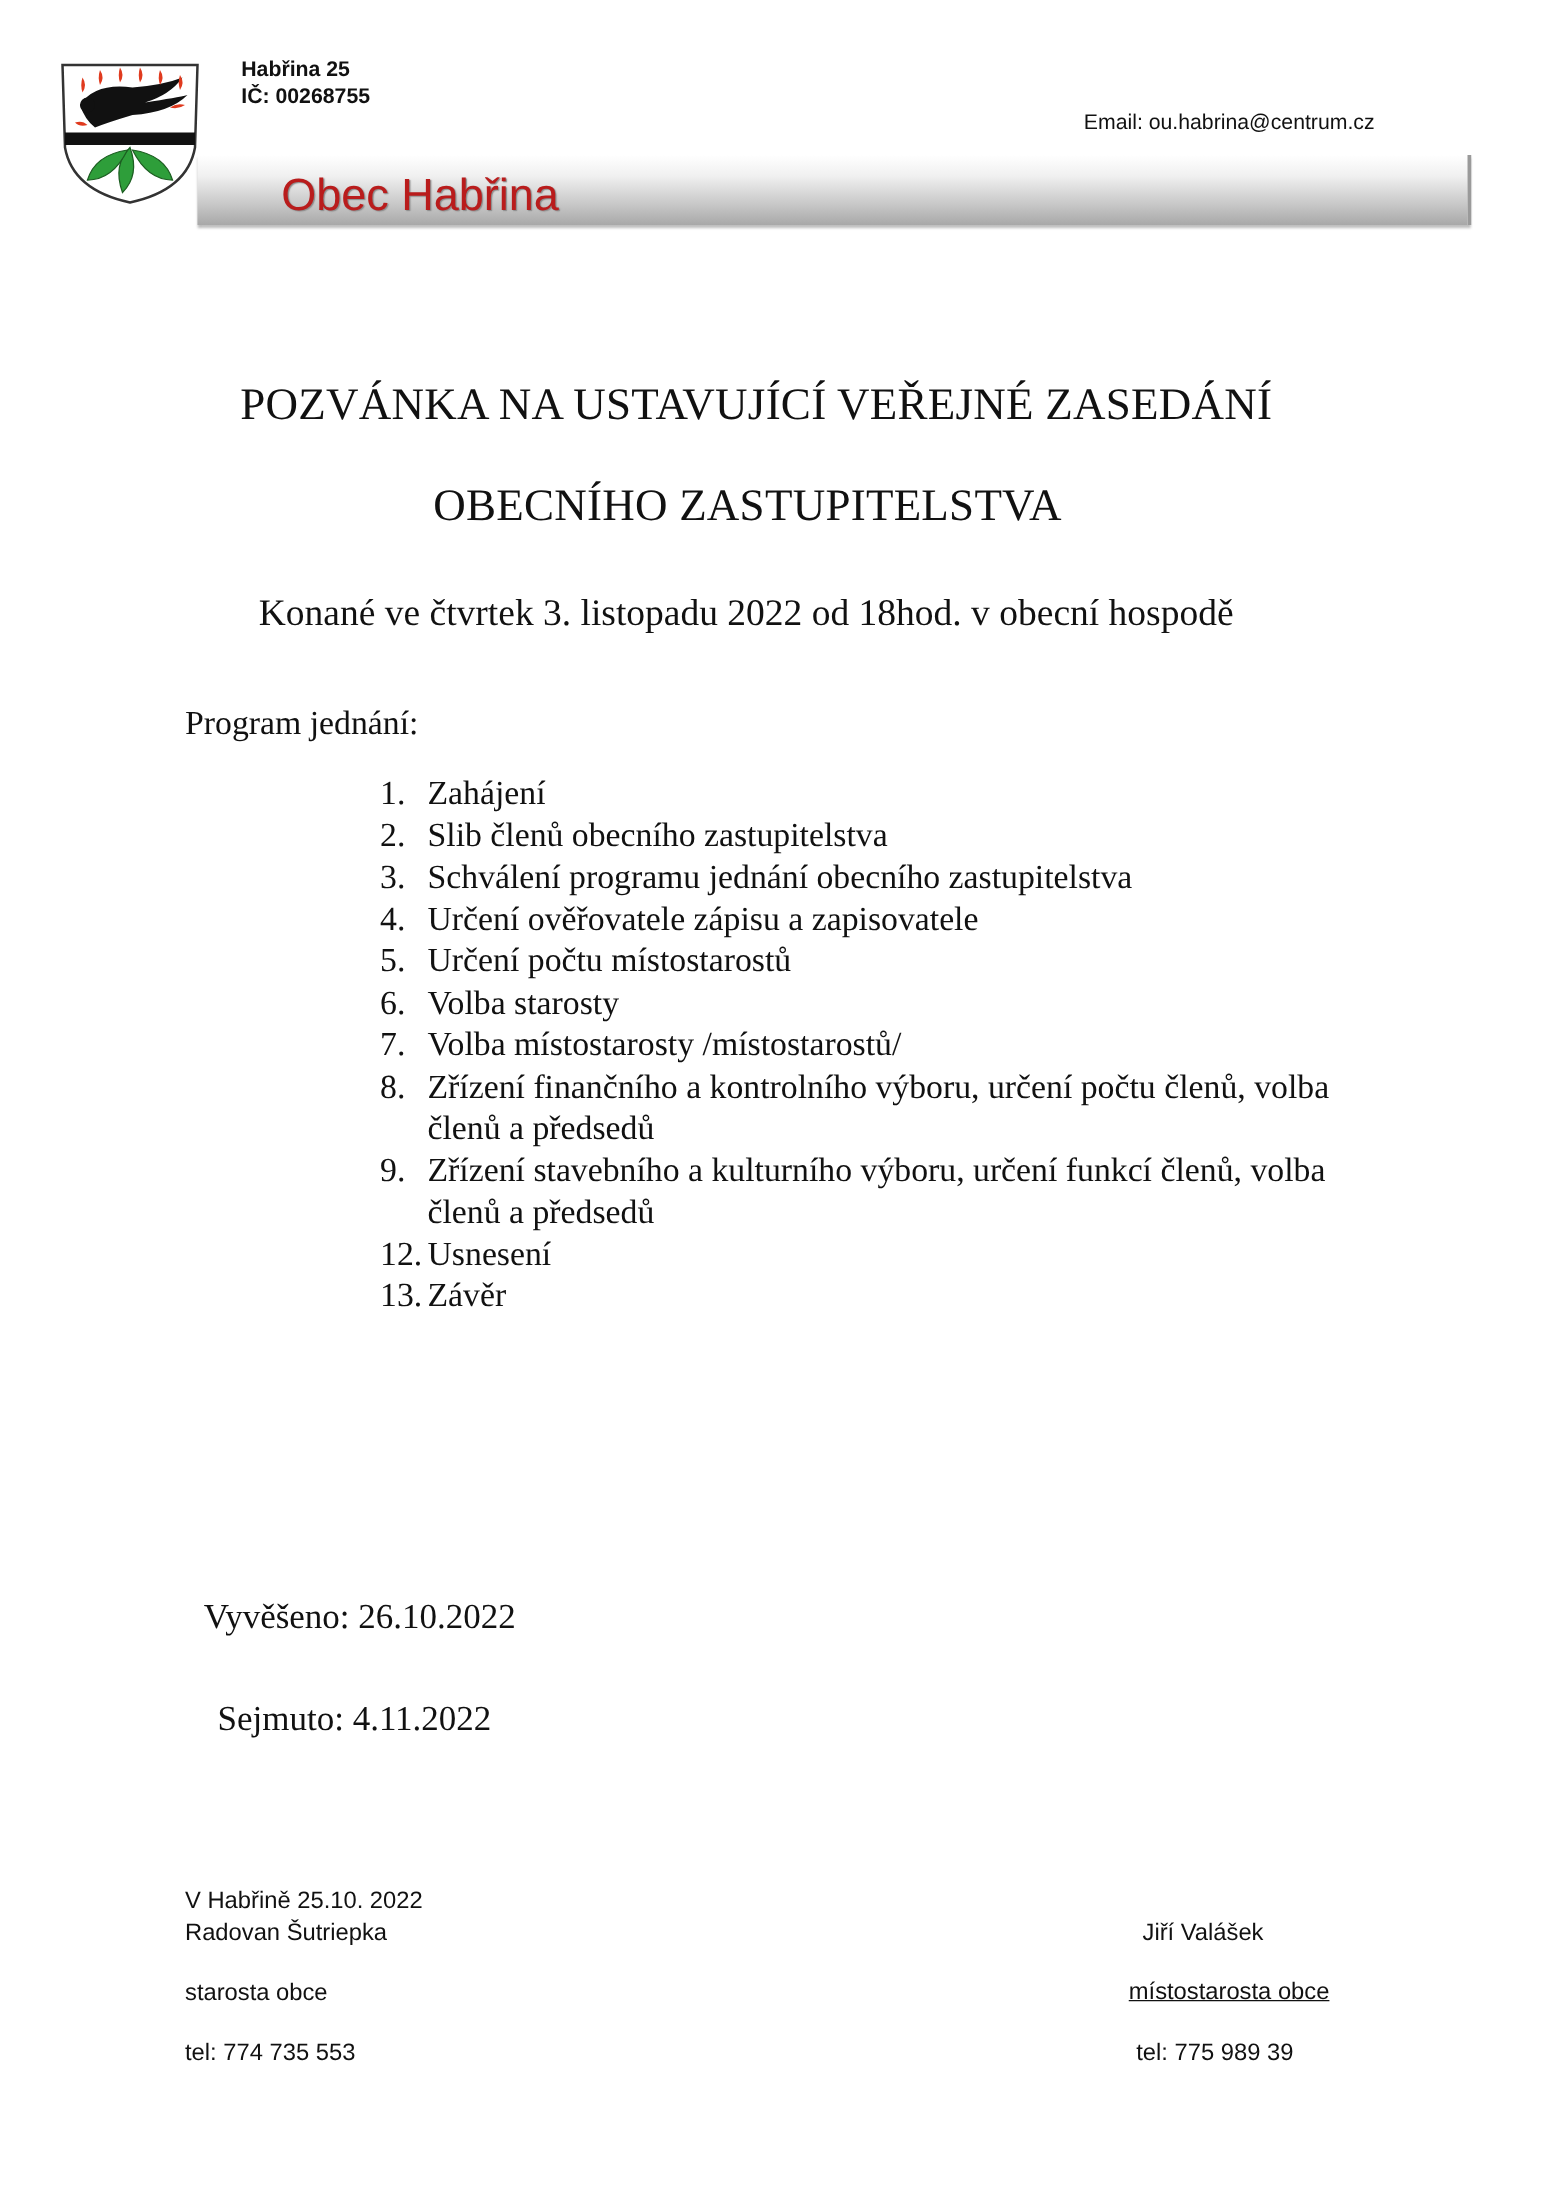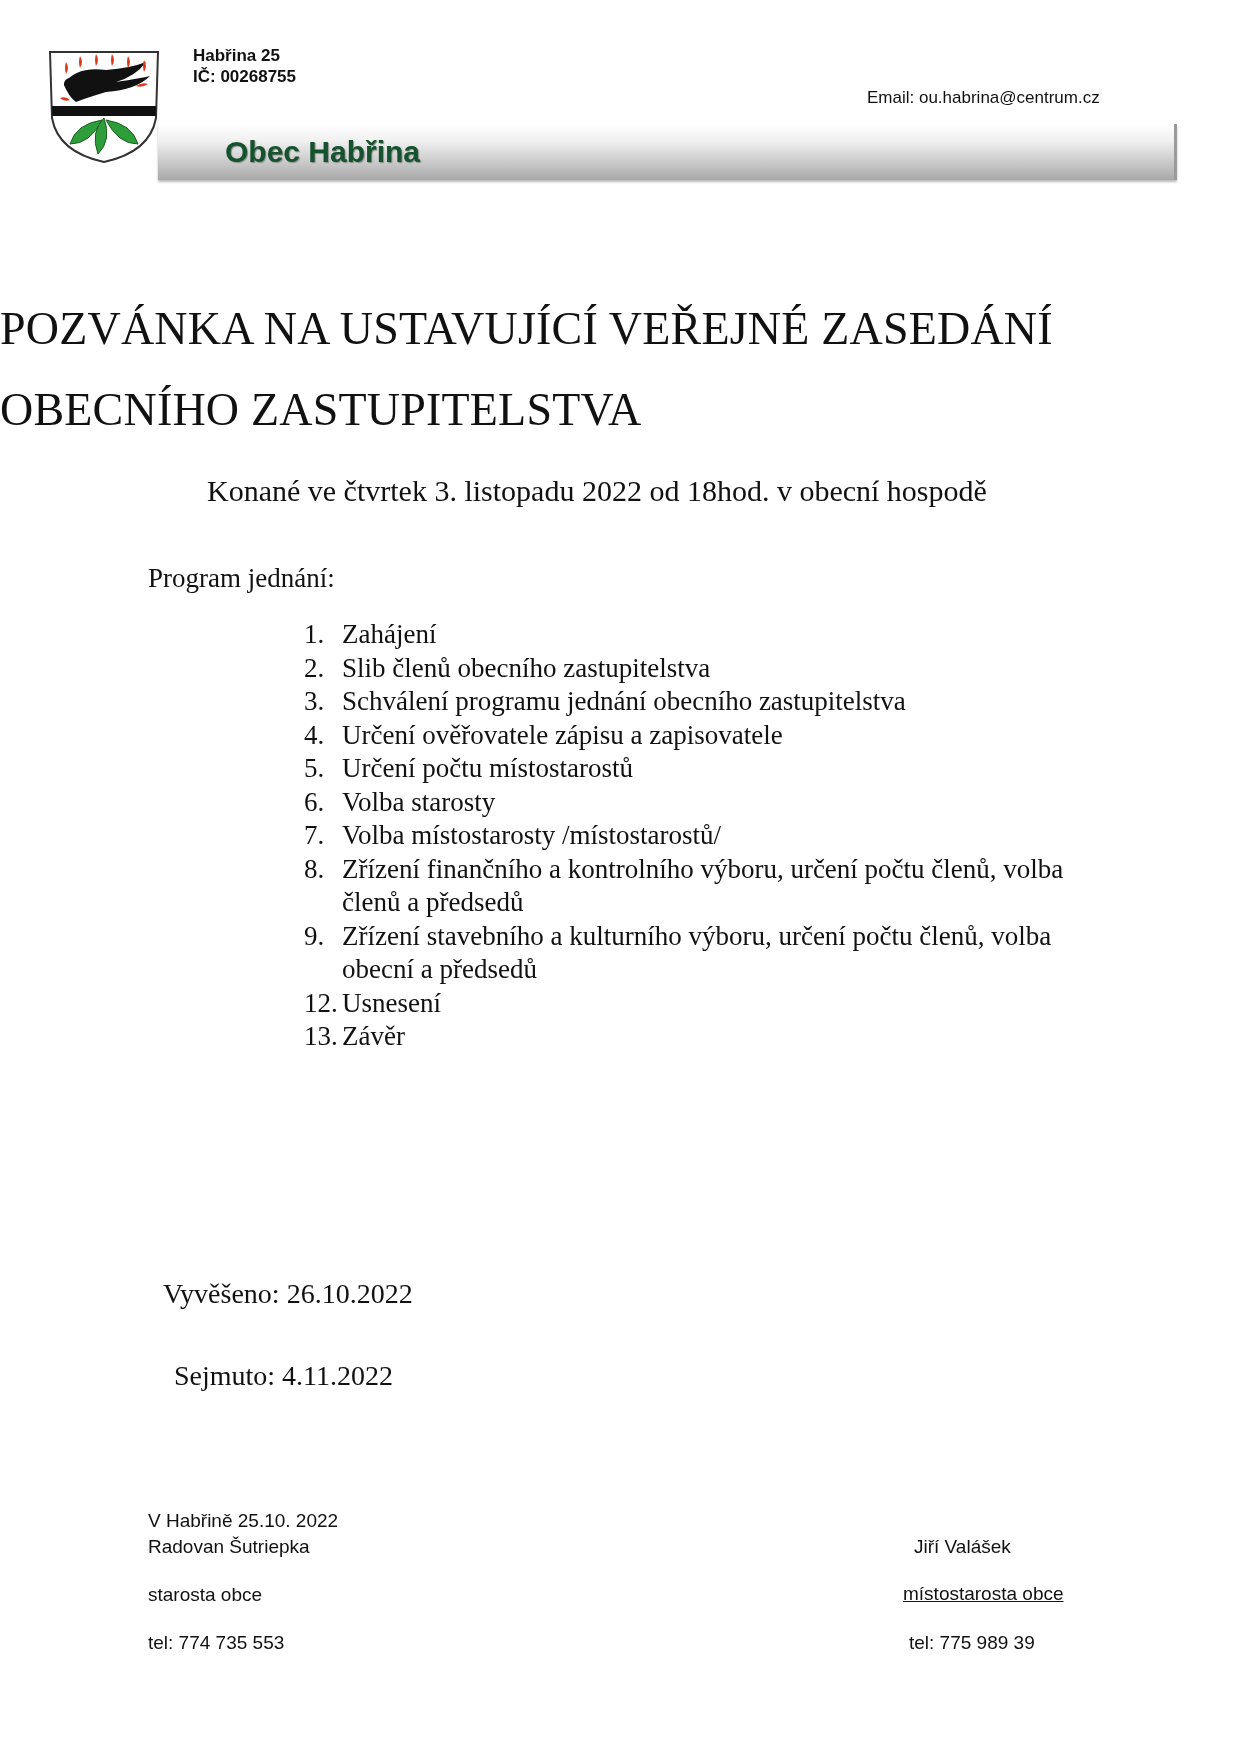--- a/index.html
+++ b/index.html
@@ -7,24 +7,24 @@
   .abs { position: absolute; }
   .sans { font-family: "Liberation Sans", sans-serif; }
   .serif { font-family: "Liberation Serif", serif; }
 
   .logo { left: 46px; top: 48px; width: 116px; height: 116px; }
   .addr { left: 193px; top: 45px; font-size: 17px; font-weight: bold; line-height: 21px; }
   .email { left: 867px; top: 88px; font-size: 17px; }
   .banner { left: 158px; top: 124px; width: 1016px; height: 56px;
             background: linear-gradient(to bottom, #ffffff 0%, #f0f0f0 30%, #c8c8c8 70%, #a8a8a8 100%);
             border-right: 3px solid #9a9a9a; box-shadow: 0 2px 2px #bbb; }
-  .banner-title { left: 225px; top: 135px; font-size: 30px; font-weight: bold; color: #14532d;
+  .banner-title { left: 225px; top: 135px; font-size: 36px; font-weight: normal; color: #b91c1c;
                   text-shadow: 1px 1px 1px #888; }
 
-  .h1 { left: 0; width: 1210px; font-size: 46px; letter-spacing: 0.2px; }
+  .h1 { left: 0; width: 1210px; text-align: center; font-size: 36px; letter-spacing: 0.2px; }
   .h1a { top: 302px; }
   .h1b { top: 383px; left: 0; width: 1196px; }
   .sub { left: 207px; top: 474px; font-size: 30px; }
   .prog { left: 148px; top: 563px; font-size: 27px; }
 
   .agenda { left: 304px; top: 618px; font-size: 27px; line-height: 33.5px; margin: 0; padding: 0; list-style: none; }
   .agenda li { display: flex; }
   .agenda .num { width: 38px; flex: none; }
   .agenda .txt { width: 740px; }
 
@@ -103,21 +103,21 @@
   <li>
       <span class="num">7.</span>
       <span class="txt">Volba místostarosty /místostarostů/</span>
     </li>
   <li>
       <span class="num">8.</span>
       <span class="txt">Zřízení finančního a kontrolního výboru, určení počtu členů, volba členů a předsedů</span>
     </li>
   <li>
       <span class="num">9.</span>
-      <span class="txt">Zřízení stavebního a kulturního výboru, určení počtu členů, volba obecní a předsedů</span>
+      <span class="txt">Zřízení stavebního a kulturního výboru, určení funkcí členů, volba členů a předsedů</span>
     </li>
   <li>
       <span class="num">12.</span>
       <span class="txt">Usnesení</span>
     </li>
   <li>
       <span class="num">13.</span>
       <span class="txt">Závěr</span>
     </li>
 </ol>

